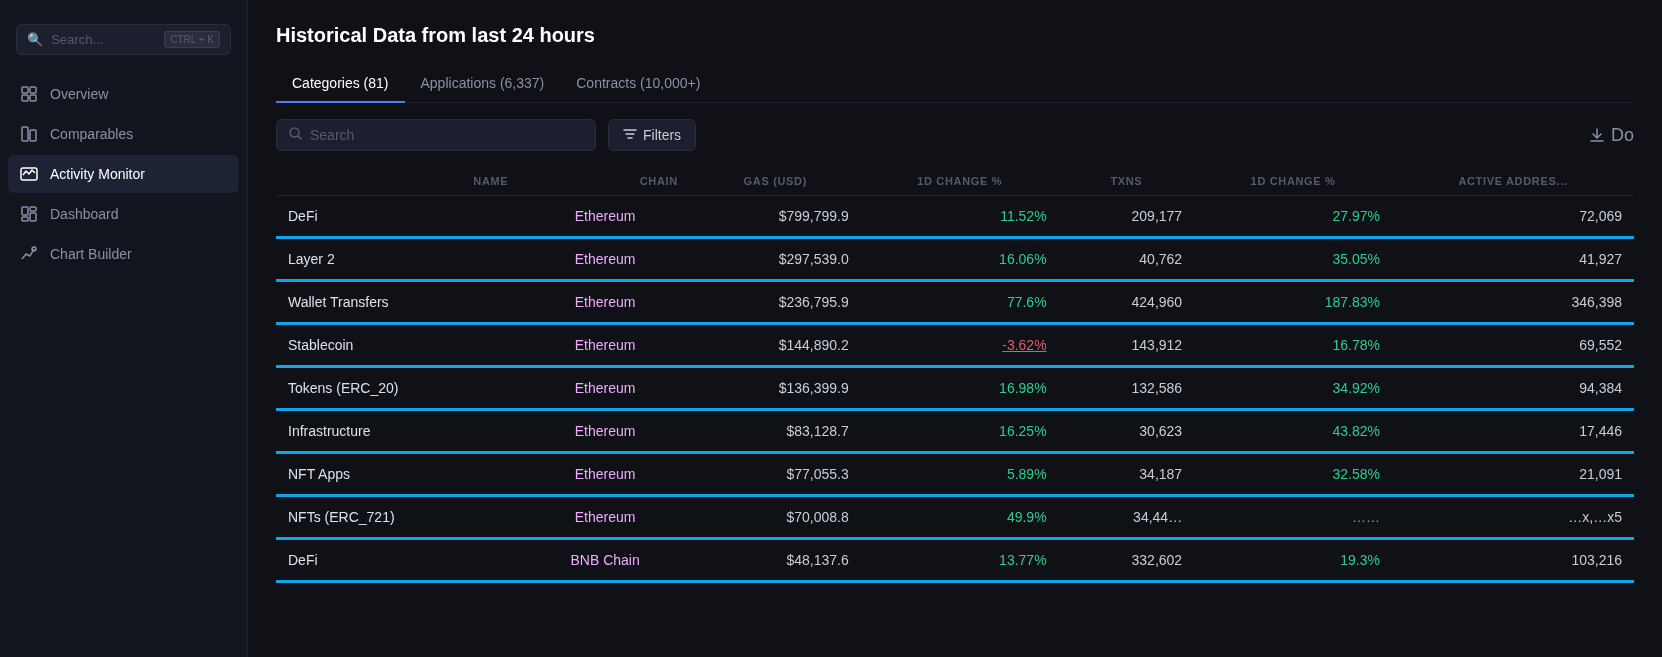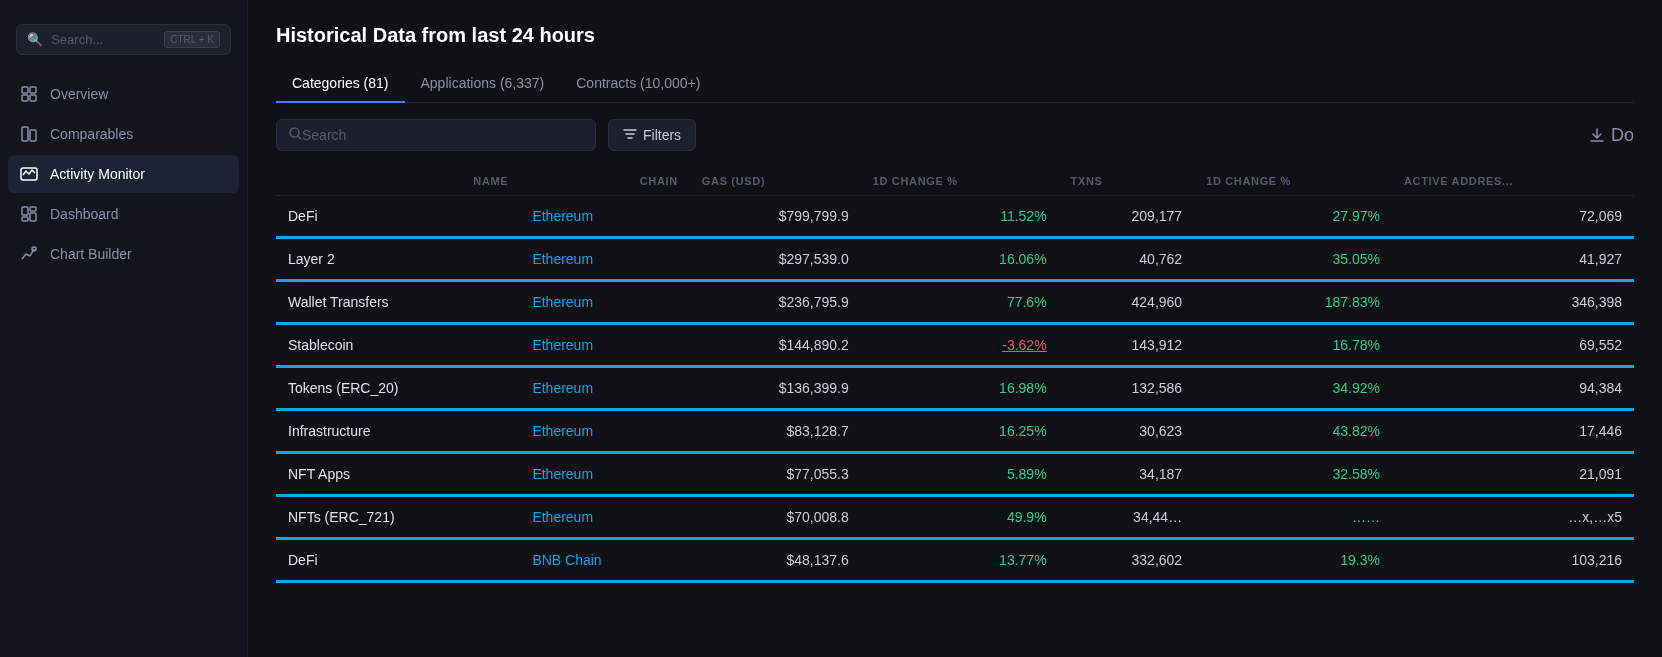--- a/index.html
+++ b/index.html
@@ -127,20 +127,21 @@
       gap: 12px;
       margin-bottom: 16px;
     }
     .search-box {
       display: flex;
       align-items: center;
       background: #1c1f2e;
       border: 1px solid #2a2d3e;
       border-radius: 6px;
       padding: 7px 12px;
+      gap: 8px;
       flex: 1;
       max-width: 320px;
     }
     .search-box-icon {
       color: #555a70;
       font-size: 13px;
     }
     .search-box input {
       background: transparent;
       border: none;
@@ -196,37 +197,38 @@
     .data-table th {
       text-align: right;
       padding: 8px 12px;
       color: #555a70;
       font-size: 11px;
       font-weight: 600;
       letter-spacing: 0.06em;
       text-transform: uppercase;
       white-space: nowrap;
     }
-    .data-table th.right { text-align: left; }
+    .data-table th.right { text-align: center; }
     .data-table tbody tr {
       border-bottom: 3px solid #0ea5e9;
     }
     .data-table td {
       padding: 12px 12px;
       color: #c8cdd6;
       font-size: 14px;
       white-space: nowrap;
     }
     .data-table td.right { text-align: right; }
     .data-table td.name-col {
       color: #dce1ec;
       font-weight: 500;
     }
     .data-table td.chain-col {
-      color: #0ea5e9;
+      color: #f0abfc;
+      text-align: center;
     }
     .data-table td.gas-col {
       text-align: right;
     }
     .data-table td.change-positive {
       color: #2ecc8e;
       text-align: right;
     }
     .data-table td.change-negative {
       color: #e05c6a;

